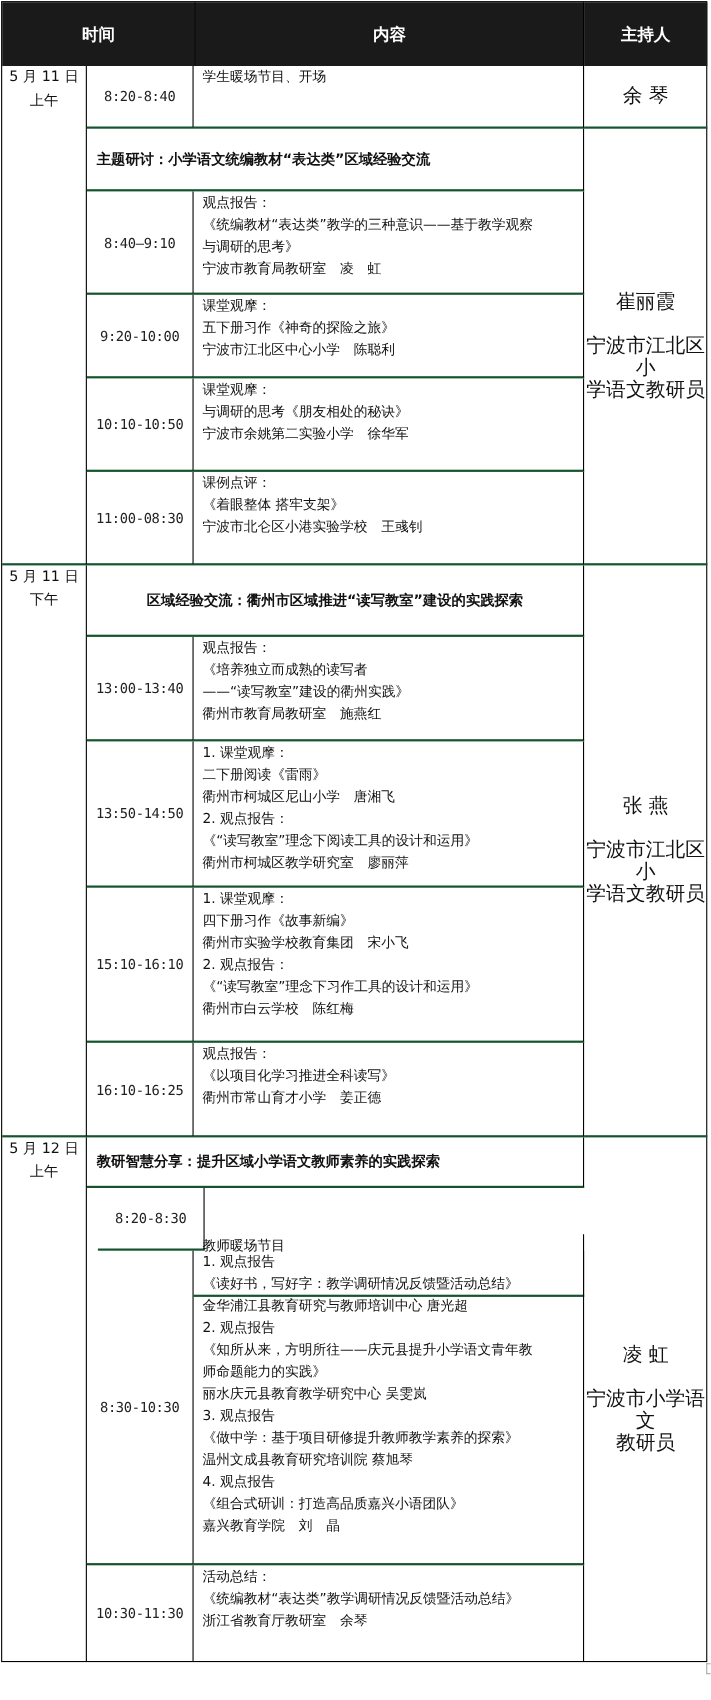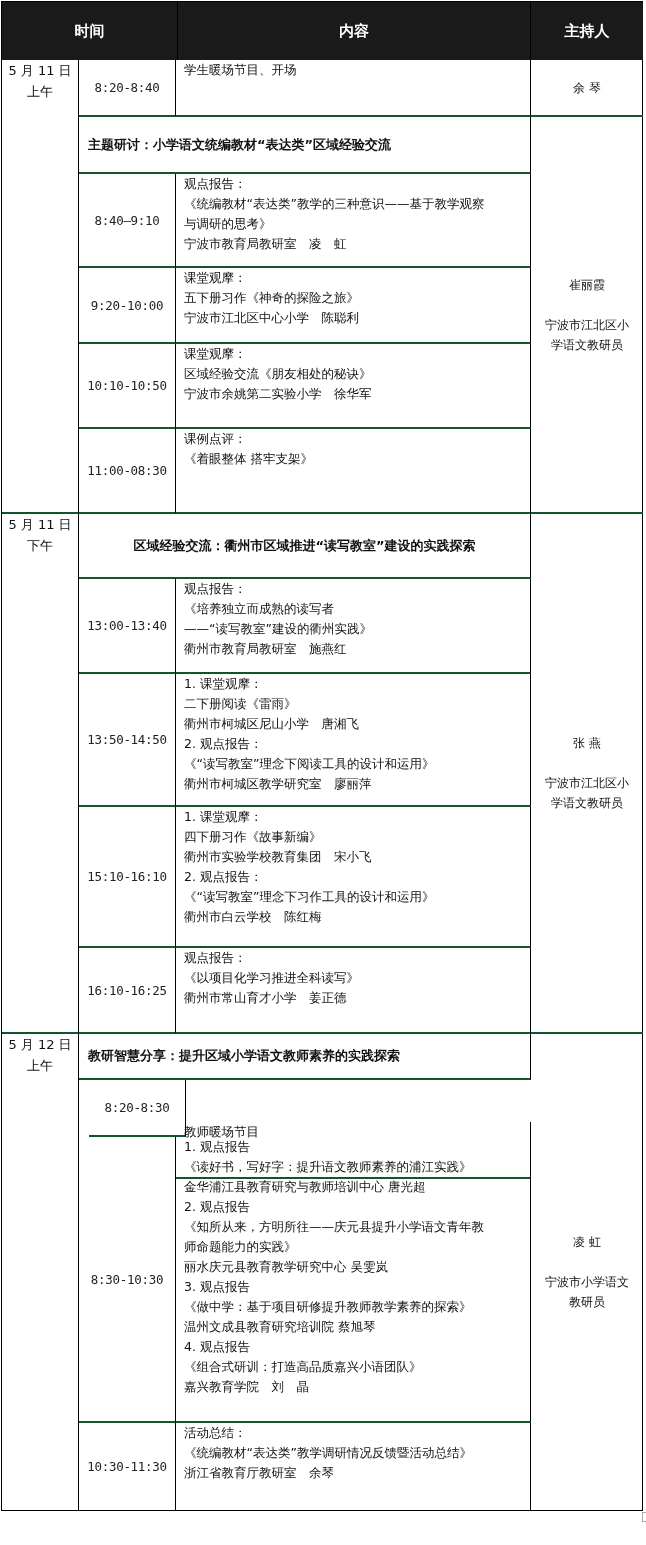--- a/index.html
+++ b/index.html
@@ -13,21 +13,21 @@
   .b-r { border-right:1px solid #000; }
   .b-b { border-bottom:2px solid #14532d; }
   .time { justify-content:center; font-size:12.5px; color:#222;
           font-family:"DejaVu Sans Mono","Liberation Mono",monospace; letter-spacing:-0.3px; }
   .content { padding-left:8px; font-size:12.5px; line-height:20px; color:#111;
              flex-direction:column; align-items:flex-start; justify-content:flex-start; }
   .content .ln { white-space:nowrap; }
   .theme { font-weight:bold; font-size:13px; padding-left:9px; }
   .theme.center { justify-content:center; padding-left:0; }
   .host { flex-direction:column; justify-content:center; align-items:center;
-          font-size:12px; line-height:20px; text-align:center; }
+          font-size:18px; line-height:20px; text-align:center; }
   .host .gap { height:20px; }
   .date { flex-direction:column; align-items:center;
           font-size:13px; line-height:21px; }
   .mark { position:absolute; left:642px; top:1512px; width:3px; height:8px;
           border:1px solid #aaa; border-right:none; }
 </style>
 </head>
 <body>
 
 <div class="tbl">
@@ -68,27 +68,28 @@
   </div>
   <div class="cell time b-r b-b" style="left:77px;top:266px;width:97px;height:76px;">9:20-10:00</div>
   <div class="cell content b-r b-b" style="left:174px;top:266px;width:355px;height:76px;">
     <span class="ln">课堂观摩：</span>
       <span class="ln">五下册习作《神奇的探险之旅》</span>
       <span class="ln">宁波市江北区中心小学　陈聪利</span>
   </div>
   <div class="cell time b-r b-b" style="left:77px;top:342px;width:97px;height:85px;">10:10-10:50</div>
   <div class="cell content b-r b-b" style="left:174px;top:342px;width:355px;height:85px;">
     <span class="ln">课堂观摩：</span>
-      <span class="ln">区域经验交流《朋友相处的秘诀》</span>
+      <span class="ln">与调研的思考《朋友相处的秘诀》</span>
       <span class="ln">宁波市余姚第二实验小学　徐华军</span>
   </div>
   <div class="cell time b-r b-b" style="left:77px;top:427px;width:97px;height:85px;">11:00-08:30</div>
   <div class="cell content b-r b-b" style="left:174px;top:427px;width:355px;height:85px;">
     <span class="ln">课例点评：</span>
       <span class="ln">《着眼整体 搭牢支架》</span>
+      <span class="ln">宁波市北仑区小港实验学校　王彧钊</span>
   </div>
   <div class="cell host b-b" style="left:529px;top:115px;width:112px;height:397px;">
     <span>崔丽霞</span>
     <div class="gap"></div>
     <span>宁波市江北区小</span>
     <span>学语文教研员</span>
   </div>
 
   <div class="cell theme center b-r b-b" style="left:77px;top:512px;width:452px;height:65px;">区域经验交流：衢州市区域推进“读写教室”建设的实践探索</div>
   <div class="cell time b-r b-b" style="left:77px;top:577px;width:97px;height:95px;">13:00-13:40</div>
@@ -130,21 +131,21 @@
   </div>
 
   <div class="cell theme b-r b-b" style="left:77px;top:1032px;width:452px;height:46px;">教研智慧分享：提升区域小学语文教师素养的实践探索</div>
   <div class="cell time b-r b-b" style="left:87px;top:1078px;width:97px;height:57px;">8:20-8:30</div>
   <div class="cell content b-r b-b" style="left:174px;top:1120px;width:355px;height:57px;">
     <span class="ln">教师暖场节目</span>
   </div>
   <div class="cell time b-r b-b" style="left:77px;top:1135px;width:97px;height:286px;">8:30-10:30</div>
   <div class="cell content b-r b-b" style="left:174px;top:1135px;width:355px;height:286px;">
     <span class="ln">1. 观点报告</span>
-      <span class="ln">《读好书，写好字：提升语文教师素养的浦江实践》</span>
+      <span class="ln">《读好书，写好字：教学调研情况反馈暨活动总结》</span>
       <span class="ln">金华浦江县教育研究与教师培训中心 唐光超</span>
       <span class="ln">2. 观点报告</span>
       <span class="ln">《知所从来，方明所往——庆元县提升小学语文青年教</span>
       <span class="ln">师命题能力的实践》</span>
       <span class="ln">丽水庆元县教育教学研究中心 吴雯岚</span>
       <span class="ln">3. 观点报告</span>
       <span class="ln">《做中学：基于项目研修提升教师教学素养的探索》</span>
       <span class="ln">温州文成县教育研究培训院 蔡旭琴</span>
       <span class="ln">4. 观点报告</span>
       <span class="ln">《组合式研训：打造高品质嘉兴小语团队》</span>

